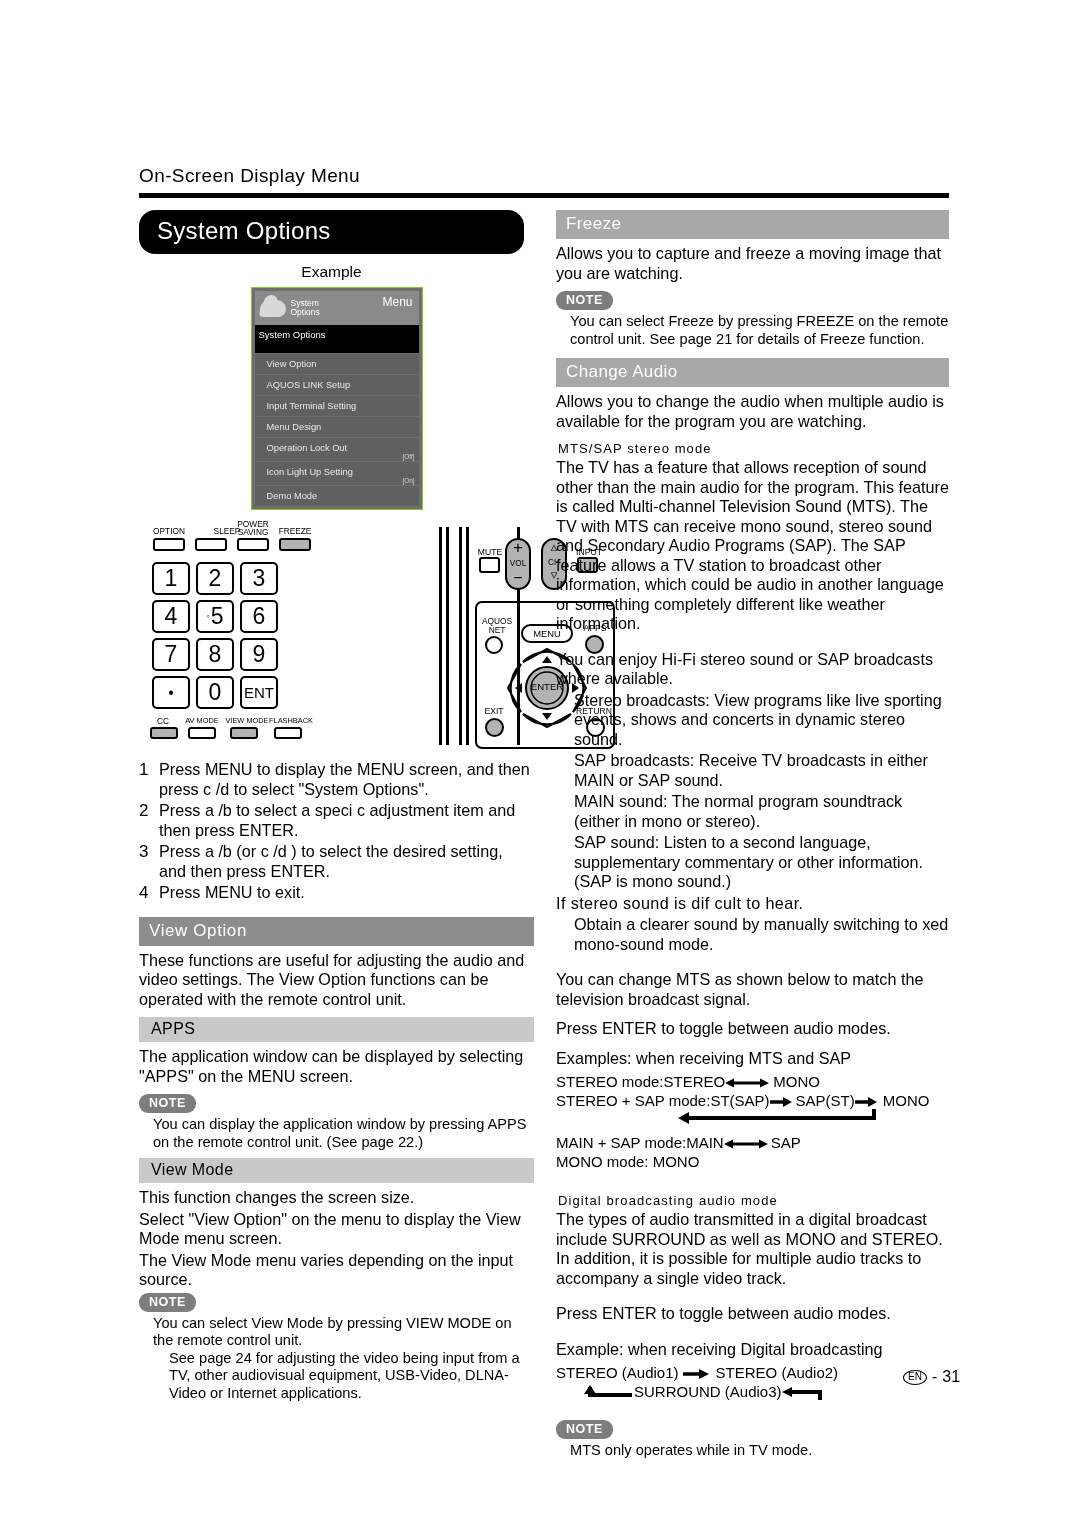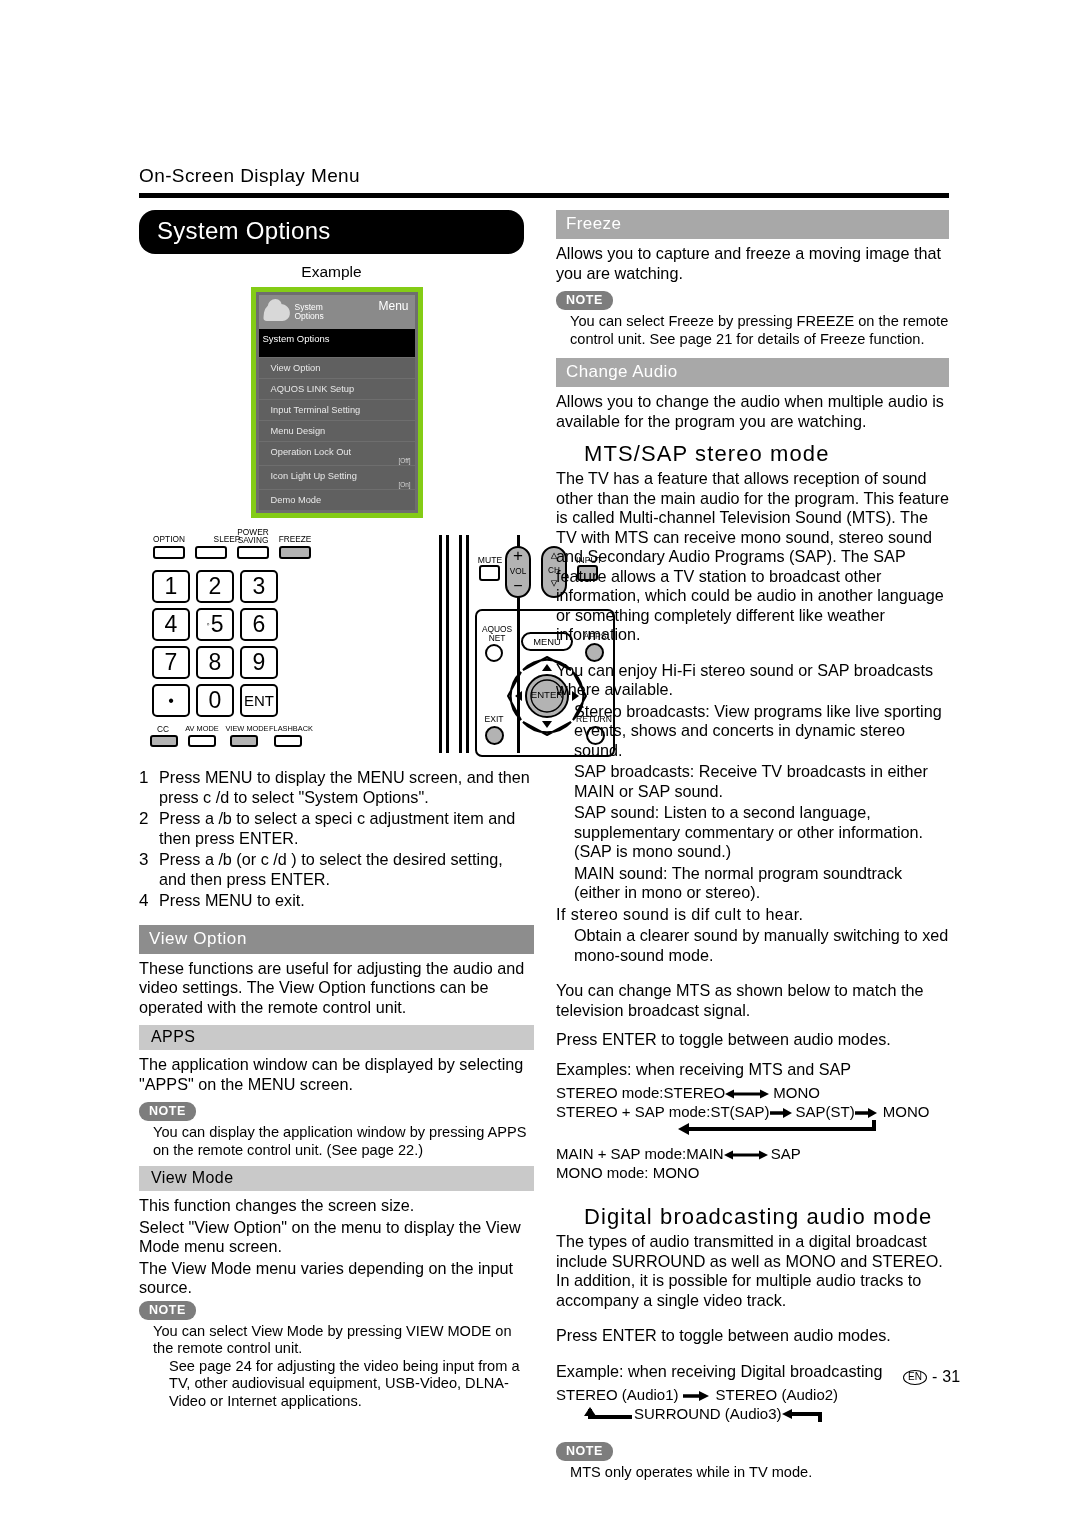--- a/index.html
+++ b/index.html
@@ -39,21 +39,21 @@
   }
   .bar-lightgray {
     background:#c9c9c9; color:#000; font-size:16px;
     padding:3px 0 4px 12px; letter-spacing:.4px;
   }
   .bar-gray-r {
     background:#a8a8a8; color:#fff; font-size:17px;
     padding:4px 0 5px 10px; letter-spacing:.4px;
   }
   .sub-head {
-    font-size:22px; letter-spacing:1.1px; margin:10px 0 0 28px;
+    font-size:13px; letter-spacing:1.1px; margin:10px 0 0 2px;
   }
 
   
   p.body {
     font-size:16.2px; line-height:19.5px; margin:5px 0 0 0;
   }
   p.body.tight { margin-top:2px; }
   p.ind1 { margin-left:18px; }
   .gap { height:14px; }
   .gap-s { height:8px; }
@@ -75,21 +75,21 @@
   .step .txt { flex:1; }
 
   
   .example-cap {
     text-align:center; font-size:15.5px; margin-top:9px; width:385px;
   }
 
   
   .osd {
     width:172px; margin:6px auto 0 auto;
-    background:#6e6e6e; border:5px solid #84cc16;
+    background:#6e6e6e; border:1px solid #84cc16;
     padding:3px;
   }
   .osd-top {
     background:#8a8a8a; height:34px; position:relative;
     display:flex; align-items:center;
   }
   .osd-cloud {
     width:26px; height:17px; margin-left:5px; position:relative;
     background:#d8d8d8; border-radius:9px 11px 7px 4px;
     transform:skewX(-6deg);
@@ -364,22 +364,22 @@
     <div class="bar-gray-r">Change Audio</div>
     <p class="body">Allows you to change the audio when multiple audio is available for the program you are watching.</p>
 
     <div class="sub-head">MTS/SAP stereo mode</div>
     <p class="body tight">The TV has a feature that allows reception of sound other than the main audio for the program. This feature is called Multi-channel Television Sound (MTS). The TV with MTS can receive mono sound, stereo sound and Secondary Audio Programs (SAP). The SAP feature allows a TV station to broadcast other information, which could be audio in another language or something completely different like weather information.</p>
 
     <div class="gap"></div>
     <p class="body tight">You can enjoy Hi-Fi stereo sound or SAP broadcasts where available.</p>
     <p class="body tight ind1">Stereo broadcasts: View programs like live sporting events, shows and concerts in dynamic stereo sound.</p>
     <p class="body tight ind1">SAP broadcasts: Receive TV broadcasts in either MAIN or SAP sound.</p>
+    <p class="body tight ind1">MAIN sound: The normal program soundtrack (either in mono or stereo).</p>
     <p class="body tight ind1">SAP sound: Listen to a second language, supplementary commentary or other information. (SAP is mono sound.)</p>
-    <p class="body tight ind1">MAIN sound: The normal program soundtrack (either in mono or stereo).</p>
 
     <p class="body tight" style="letter-spacing:.4px;">If stereo sound is dif  cult to hear.</p>
     <p class="body tight ind1">Obtain a clearer sound by manually switching to  xed mono-sound mode.</p>
 
     <div class="gap"></div>
     <p class="body tight">You can change MTS as shown below to match the television broadcast signal.</p>
 
     <div class="gap-s"></div>
     <p class="body tight">Press ENTER to toggle between audio modes.</p>
 

